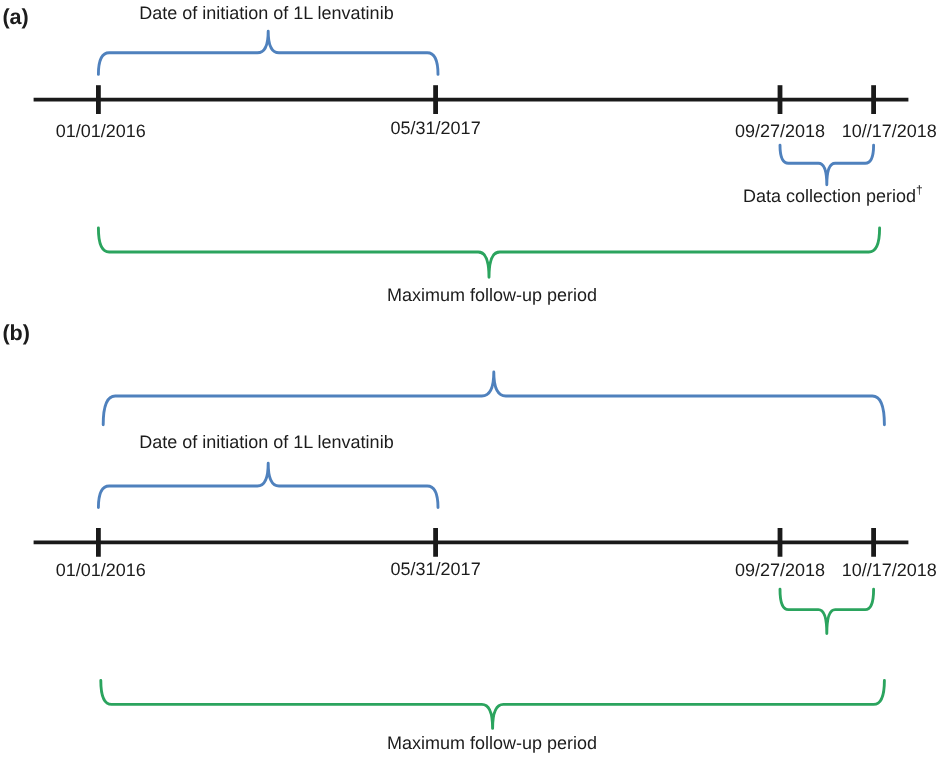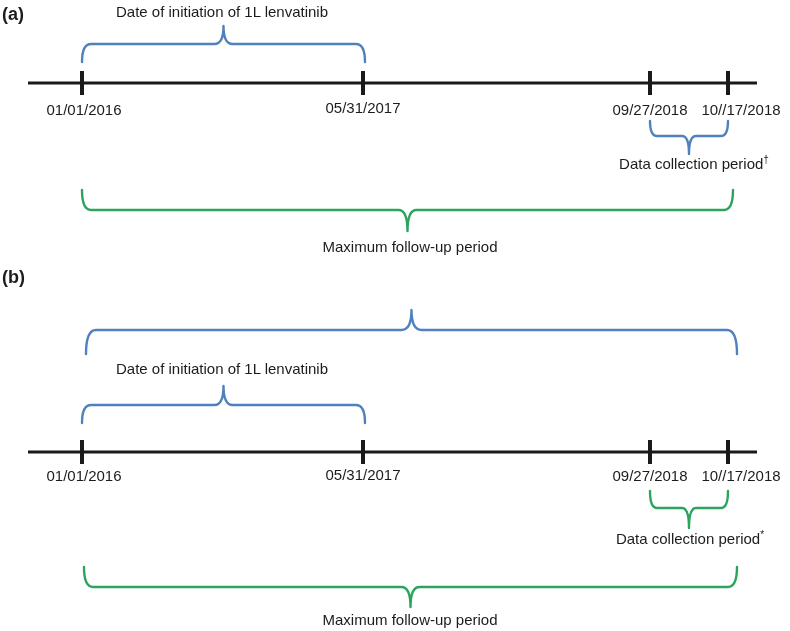--- a/index.html
+++ b/index.html
@@ -69,17 +69,16 @@
   <div class="txt panel-label" style="left:2px;top:267px">(b)</div>
 
 
   <div class="txt ctr" style="left:222px;top:360px">Date of initiation of 1L lenvatinib</div>
 
   <div class="txt date ctr" style="left:84px;top:467px">01/01/2016</div>
   <div class="txt date ctr" style="left:363px;top:466px">05/31/2017</div>
   <div class="txt date ctr" style="left:650px;top:467px">09/27/2018</div>
   <div class="txt date ctr" style="left:741px;top:467px">10//17/2018</div>
 
-  <div class="txt ctr" style="left:690px;top:530px"><span>Data collection period</span><sup>*</sup></div>
 
   <div class="txt ctr" style="left:410px;top:611px">Maximum follow-up period</div>
 
 </div>
 
 </body></html>

